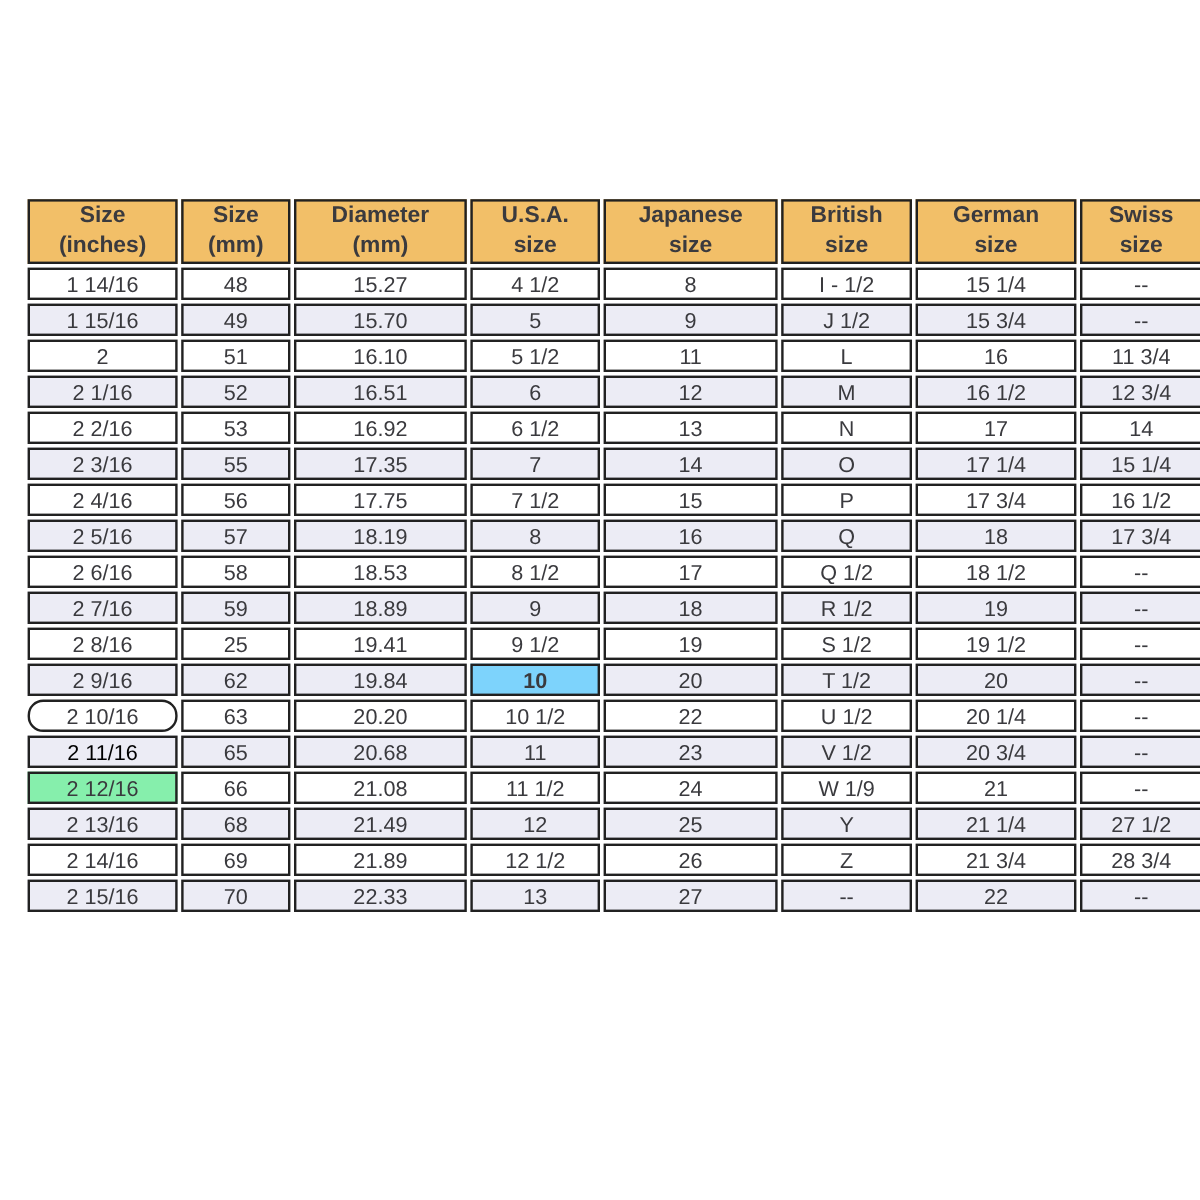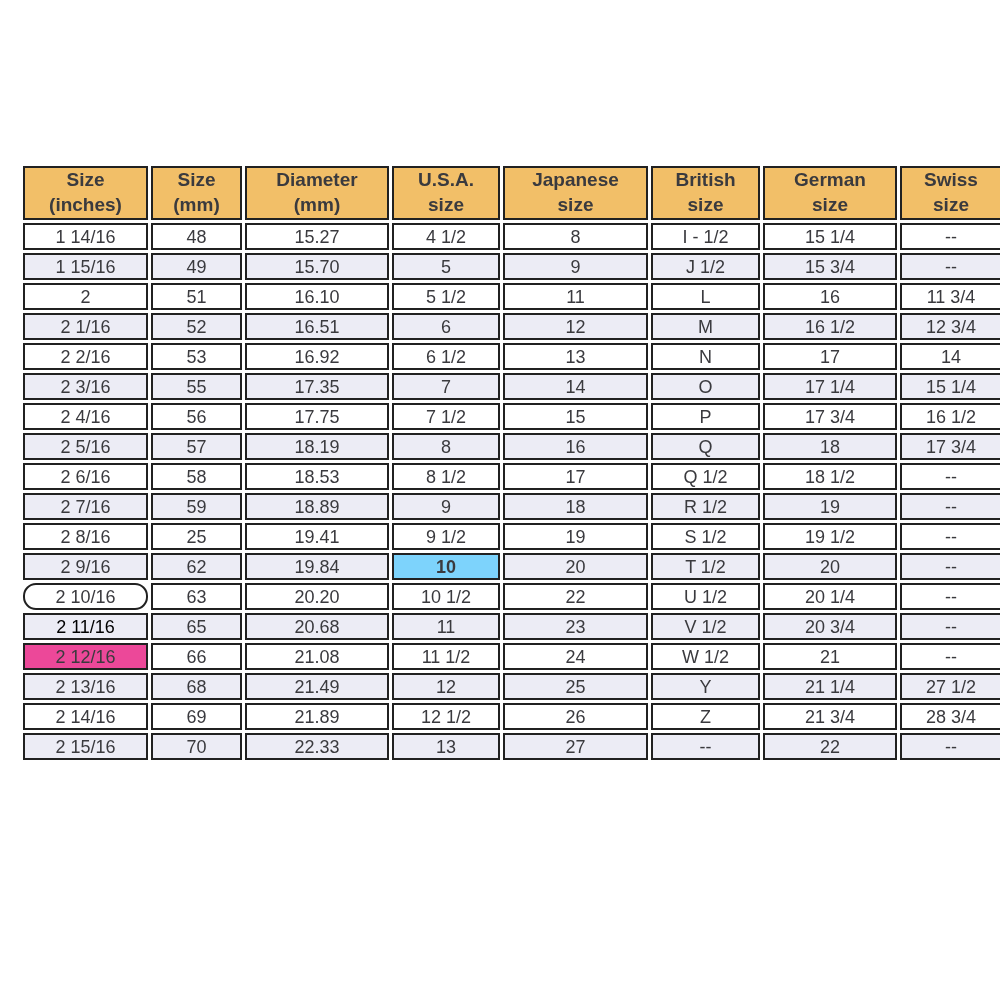--- a/index.html
+++ b/index.html
@@ -217,26 +217,26 @@
           <td style="background: rgb(236, 236, 245); border-color: rgb(33, 33, 33); color: #000000;">2 11/16</td>
           <td style="background: rgb(236, 236, 245); border-color: rgb(33, 33, 33); color: rgb(58, 58, 62);">65</td>
           <td style="background: rgb(236, 236, 245); border-color: rgb(33, 33, 33); color: rgb(58, 58, 62);">20.68</td>
           <td style="background: rgb(236, 236, 245); border-color: rgb(33, 33, 33); color: rgb(58, 58, 62);">11</td>
           <td style="background: rgb(236, 236, 245); border-color: rgb(33, 33, 33); color: rgb(58, 58, 62);">23</td>
           <td style="background: rgb(236, 236, 245); border-color: rgb(33, 33, 33); color: rgb(58, 58, 62);">V 1/2</td>
           <td style="background: rgb(236, 236, 245); border-color: rgb(33, 33, 33); color: rgb(58, 58, 62);">20 3/4</td>
           <td style="background: rgb(236, 236, 245); border-color: rgb(33, 33, 33); color: rgb(58, 58, 62);">--</td>
         </tr>
         <tr>
-          <td style="background: #ec4899; border-color: rgb(33, 33, 33); color: rgb(58, 58, 62);">2 12/16</td>
+          <td style="background: #86efac; border-color: rgb(33, 33, 33); color: rgb(58, 58, 62);">2 12/16</td>
           <td style="background: rgb(255, 255, 255); border-color: rgb(33, 33, 33); color: rgb(58, 58, 62);">66</td>
           <td style="background: rgb(255, 255, 255); border-color: rgb(33, 33, 33); color: rgb(58, 58, 62);">21.08</td>
           <td style="background: rgb(255, 255, 255); border-color: rgb(33, 33, 33); color: rgb(58, 58, 62);">11 1/2</td>
           <td style="background: rgb(255, 255, 255); border-color: rgb(33, 33, 33); color: rgb(58, 58, 62);">24</td>
-          <td style="background: rgb(255, 255, 255); border-color: rgb(33, 33, 33); color: rgb(58, 58, 62);">W 1/2</td>
+          <td style="background: rgb(255, 255, 255); border-color: rgb(33, 33, 33); color: rgb(58, 58, 62);">W 1/9</td>
           <td style="background: rgb(255, 255, 255); border-color: rgb(33, 33, 33); color: rgb(58, 58, 62);">21</td>
           <td style="background: rgb(255, 255, 255); border-color: rgb(33, 33, 33); color: rgb(58, 58, 62);">--</td>
         </tr>
         <tr>
           <td style="background: rgb(236, 236, 245); border-color: rgb(33, 33, 33); color: rgb(58, 58, 62);">2 13/16</td>
           <td style="background: rgb(236, 236, 245); border-color: rgb(33, 33, 33); color: rgb(58, 58, 62);">68</td>
           <td style="background: rgb(236, 236, 245); border-color: rgb(33, 33, 33); color: rgb(58, 58, 62);">21.49</td>
           <td style="background: rgb(236, 236, 245); border-color: rgb(33, 33, 33); color: rgb(58, 58, 62);">12</td>
           <td style="background: rgb(236, 236, 245); border-color: rgb(33, 33, 33); color: rgb(58, 58, 62);">25</td>
           <td style="background: rgb(236, 236, 245); border-color: rgb(33, 33, 33); color: rgb(58, 58, 62);">Y</td>

